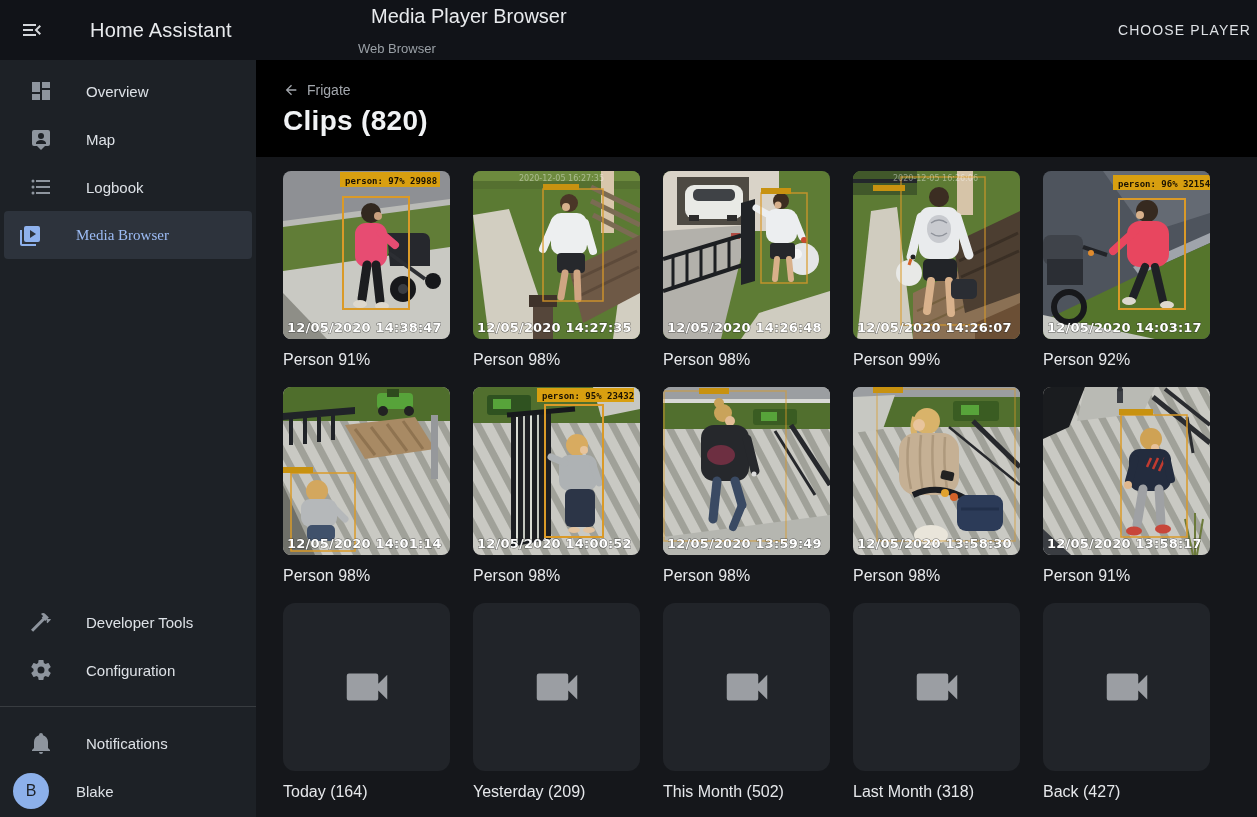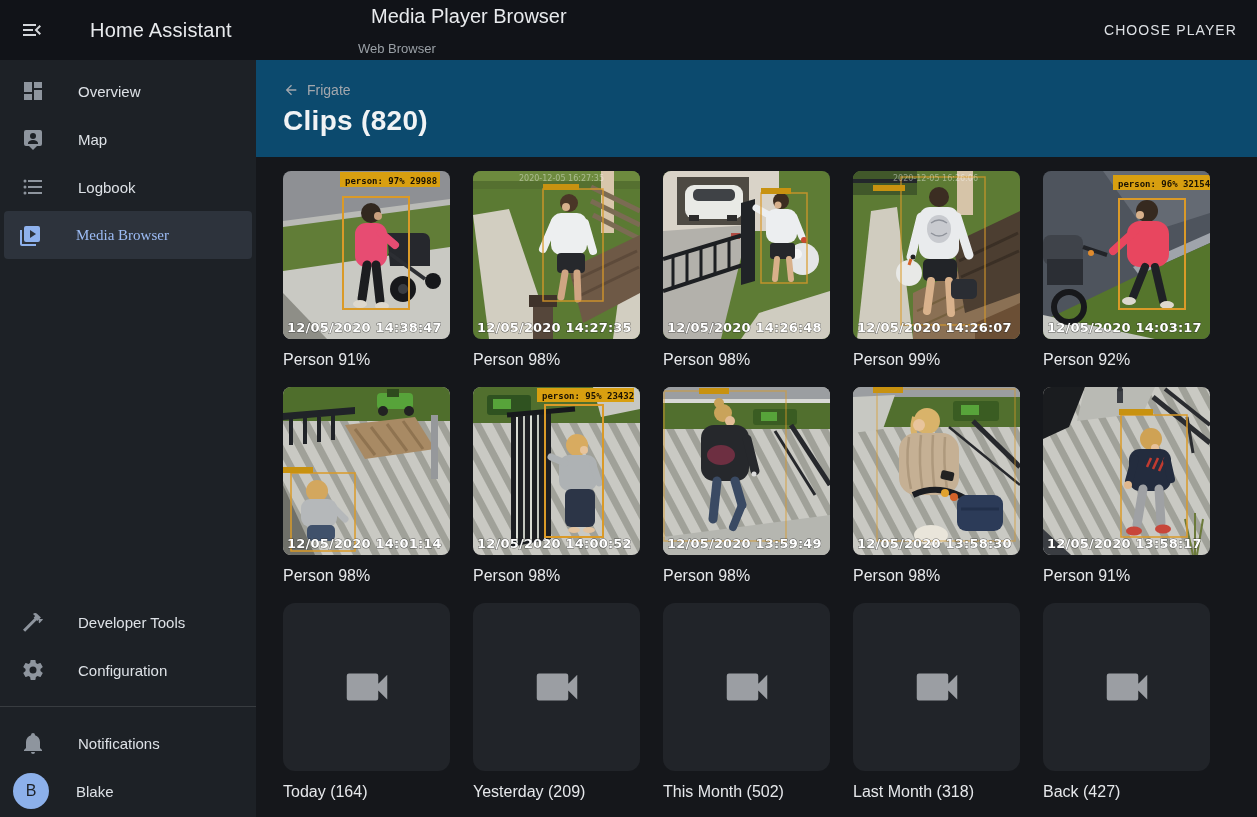--- a/index.html
+++ b/index.html
@@ -12,42 +12,42 @@
   }
   
   .topbar { height:60px; background:#111318; display:flex; align-items:center; }
   .topbar-left { width:256px; flex:0 0 256px; display:flex; align-items:center; padding-left:20px; }
   .icon-btn { background:none; border:none; padding:0; color:#d3d6da; cursor:pointer; display:flex; }
   .icon-btn svg { width:24px; height:24px; fill:currentColor; }
   .app-title { margin-left:46px; font-size:20px; color:#e8eaed; letter-spacing:.2px; }
   .topbar-main { flex:1; padding-left:102px; }
   .page-title { font-size:20px; line-height:23px; color:#e8eaed;margin-left:13px; }
   .page-subtitle { font-size:13px; color:#9aa0a6; margin-top:13px; }
-  .choose-player { margin-right:14px; background:none; border:none; cursor:pointer;
+  .choose-player { background:none; border:none; cursor:pointer;
     color:#dde0e4; font-family:inherit; font-size:14px; font-weight:500; letter-spacing:1.1px; }
   
   .body { display:flex; height:757px; }
   
   .sidebar { width:256px; flex:0 0 256px; background:#1d2126; display:flex; flex-direction:column;
     padding-top:7px; padding-bottom:2px; }
-  .nav-item { height:48px; display:flex; align-items:center; padding-left:21px; cursor:pointer; }
+  .nav-item { height:48px; display:flex; align-items:center; padding-left:29px; cursor:pointer; }
   .nav-item svg { width:24px; height:24px; fill:#8e959e; flex:0 0 24px; }
   .nav-label { margin-left:33px; font-size:15px; font-weight:500; color:#dde1e6; }
   .nav-item.active { background:#2d333c; border-radius:4px; margin:0 4px; padding-left:15px; }
   .nav-item.active svg { fill:#8fb2ee; }
   .nav-item.active .nav-label { color:#9cbcf5;font-family:Liberation Serif, serif; }
   .sidebar-bottom { margin-top:auto; }
   .sidebar-divider { height:1px; background:rgba(255,255,255,.12); margin:12px 0; }
   .user-item { padding-left:13px; }
   .avatar { width:36px; height:36px; border-radius:50%; background:#8cb0ea; color:#1d2126;
     display:flex; align-items:center; justify-content:center; font-size:16px; font-weight:400; flex:0 0 36px; }
   .user-item .nav-label { margin-left:27px; }
   
   .content { flex:1; display:flex; flex-direction:column; background:#15171b; min-width:0; }
-  .content-header { height:97px; flex:0 0 97px; background:#0c4a6e; padding:22px 0 0 27px; }
+  .content-header { height:97px; flex:0 0 97px; background:#000000; padding:22px 0 0 27px; }
   .breadcrumb { display:flex; align-items:center; gap:8px; background:none; border:none; padding:0;
     cursor:pointer; color:#a3a7ad; font-family:inherit; font-size:14px; }
   .breadcrumb svg { width:16px; height:16px; fill:#a3a7ad; }
   .content-title { margin:7px 0 0 0; font-size:28px; font-weight:600; color:#f1f3f5; letter-spacing:.3px; }
   .grid-area { flex:1; padding:14px 0 0 27px; overflow:hidden; }
   .grid { display:grid; grid-template-columns:repeat(5,167px); column-gap:23px; }
   .card { width:171px; margin-bottom:18px; cursor:pointer; }
   .thumb { width:167px; height:168px; border-radius:8px; overflow:hidden; position:relative; background:#24262b; }
   .thumb svg { display:block; width:100%; height:100%; }
   .card-label { margin-top:12px; font-size:16px; color:#e6e8eb; white-space:nowrap; }

